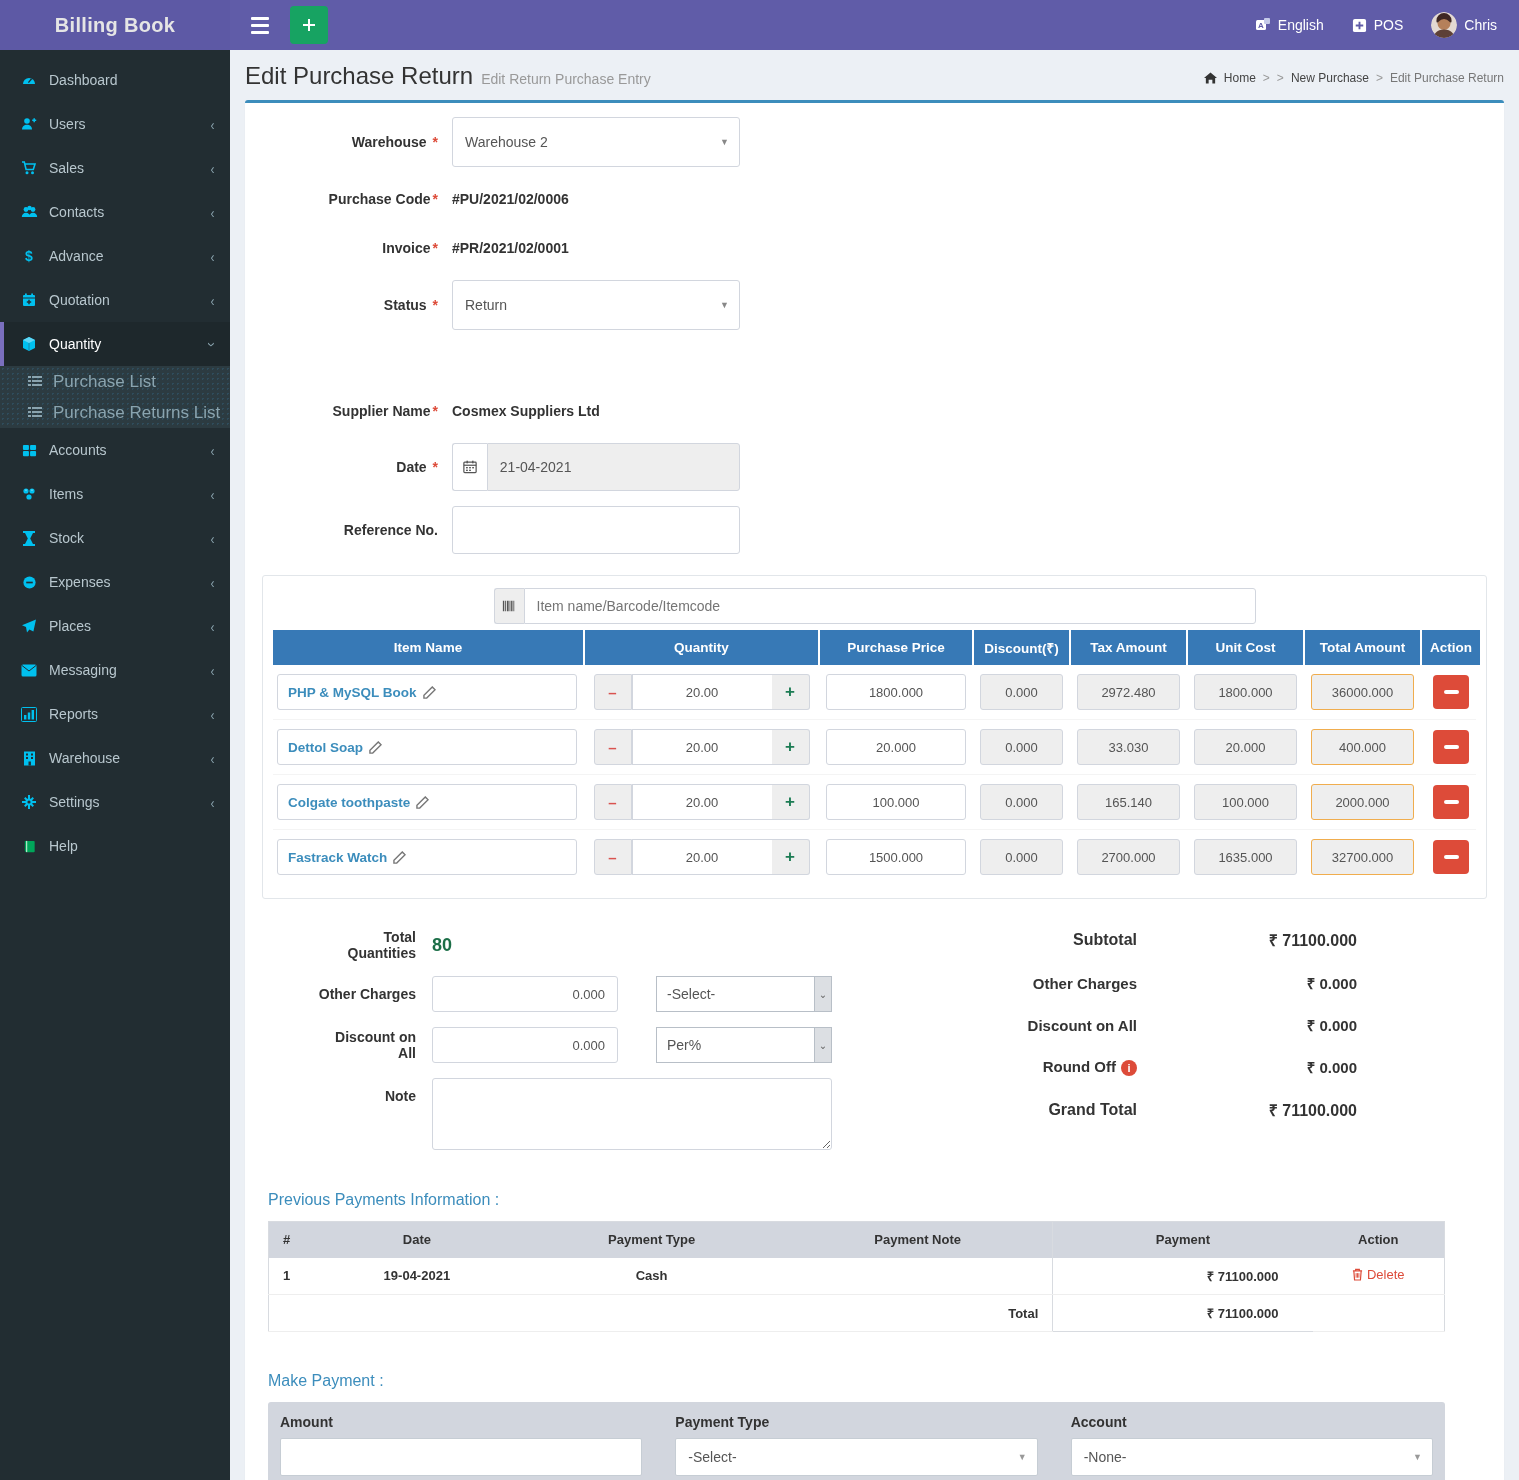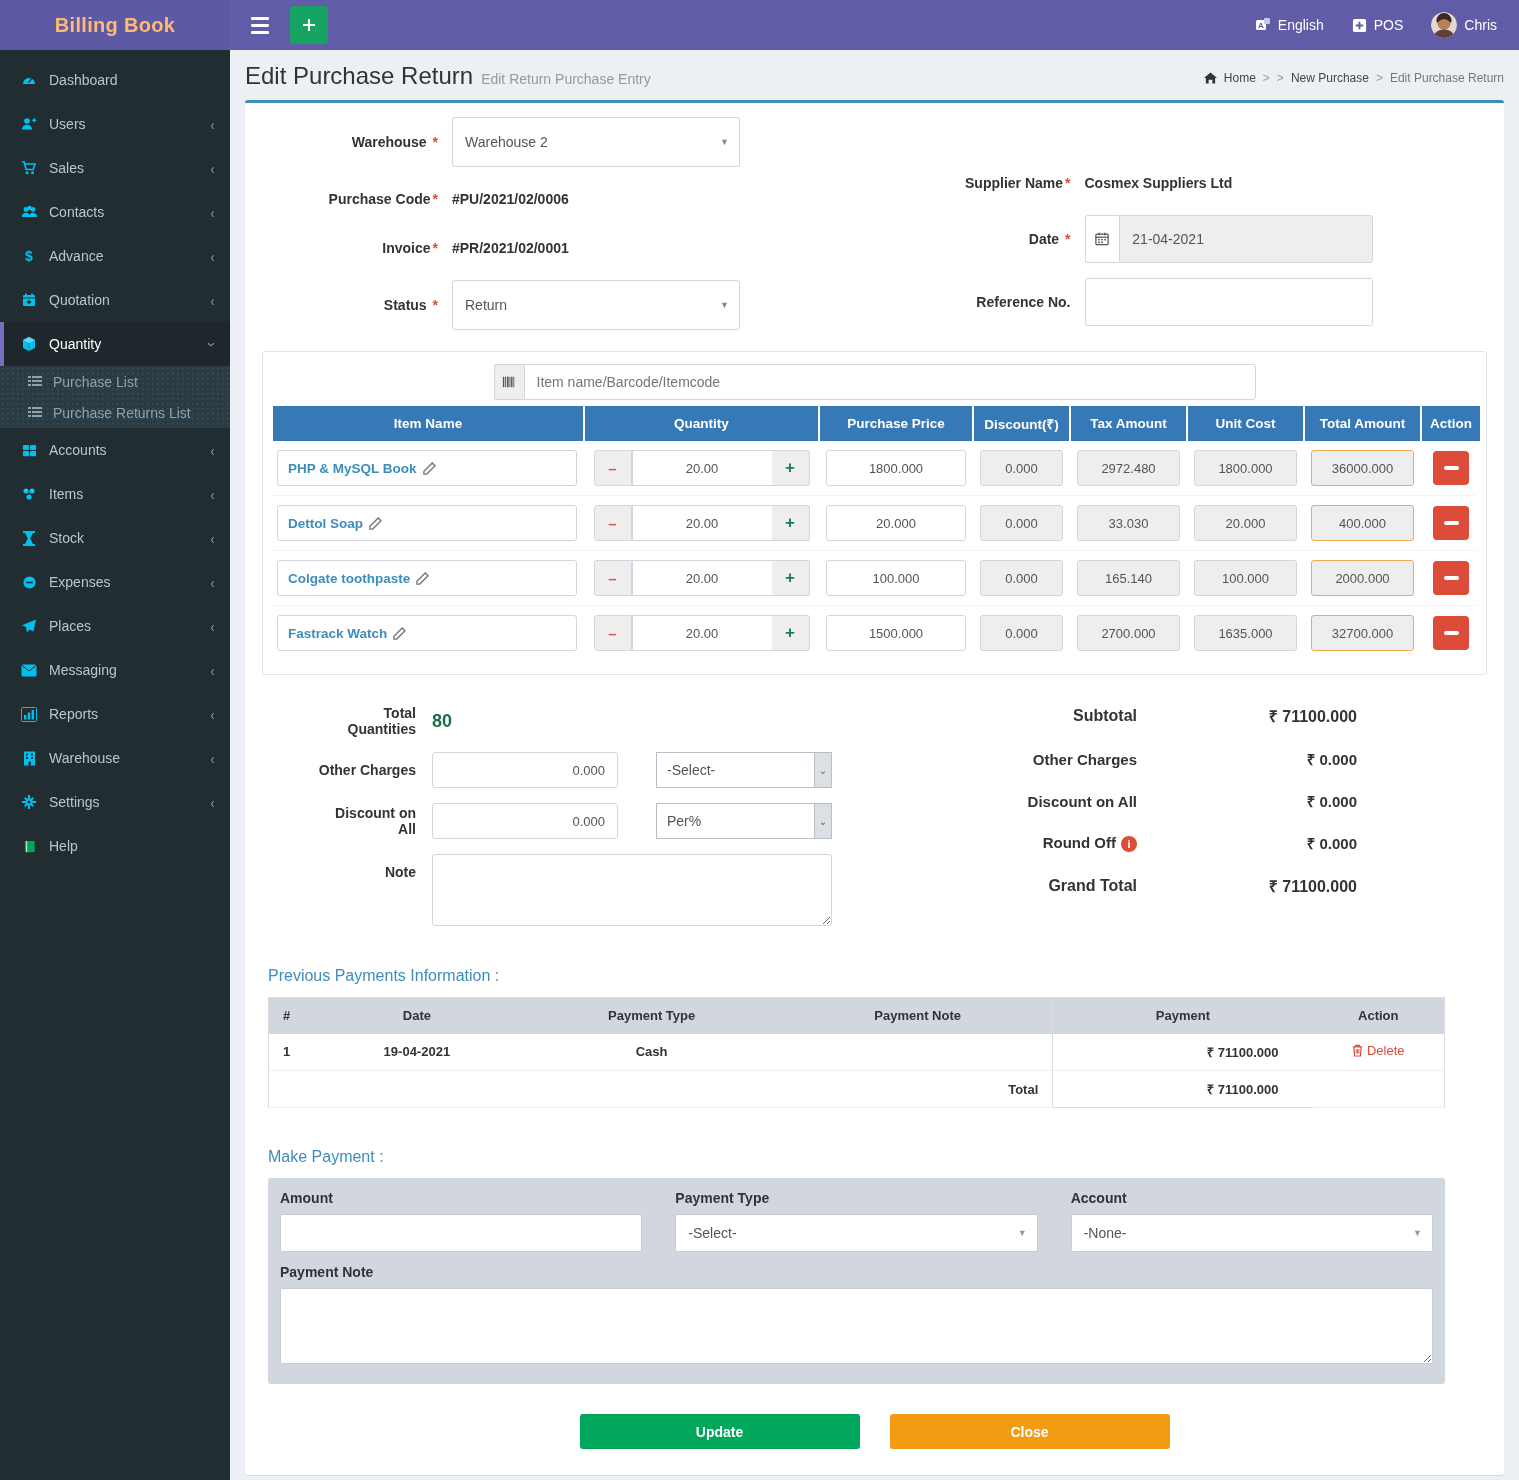--- a/index.html
+++ b/index.html
@@ -1,57 +1,57 @@
 <!DOCTYPE html>
 <html><head>
 <meta charset="utf-8">
 <style>
   * { margin:0; padding:0; box-sizing:border-box; }
   html,body { width:1519px; height:1480px; }
   body { font-family:"Liberation Sans", sans-serif; background:#ecf0f5; color:#333; overflow:hidden; }
 
   
   .navbar { position:fixed; top:0; left:0; width:100%; height:50px; background:#605ca8; z-index:30; display:flex; align-items:stretch; }
-  .brand { width:230px; background:#5d59a5; color:#fdba74; font-size:20px; font-weight:bold; display:flex; align-items:center; justify-content:center; letter-spacing:.3px; }
+  .brand { width:230px; background:#5d59a5; color:#e5e5e5; font-size:20px; font-weight:bold; display:flex; align-items:center; justify-content:center; letter-spacing:.3px; }
   .nav-left { display:flex; align-items:center; gap:10px; padding-left:10px; }
   .hamburger { width:40px; height:50px; display:flex; flex-direction:column; justify-content:center; align-items:center; gap:4px; cursor:pointer; }
   .hamburger span { display:block; width:18px; height:3px; background:#fff; border-radius:1px; }
   .plus-btn { width:38px; height:38px; background:#17a362; border:none; border-radius:4px; color:#fff; font-size:20px; font-weight:bold; cursor:pointer; display:flex; align-items:center; justify-content:center; }
   .nav-right { margin-left:auto; display:flex; align-items:center; gap:28px; padding-right:22px; color:#fff; font-size:14px; }
   .nav-item { display:flex; align-items:center; gap:7px; cursor:pointer; }
   .avatar { width:26px; height:26px; border-radius:50%; overflow:hidden; display:inline-block; }
 
   
   .sidebar { position:fixed; top:50px; left:0; bottom:0; width:230px; background:#222d32; z-index:20; }
   .smenu { list-style:none; padding-top:8px; }
   .sitem { display:flex; align-items:center; height:44px; padding:0 15px 0 16px; color:#b8c7ce; font-size:14px; cursor:pointer; border-left:4px solid transparent; }
   .sitem .slabel { margin-left:11px; }
   .sitem .chev { margin-left:auto; color:#8aa4af; font-size:15px; display:inline-block; }
   .chev-left { transform:scaleX(0.8); }
   .chev-down { transform:rotate(90deg); }
   .sitem.active { background:#1e282c; color:#fff; border-left:4px solid #7a6fbe; }
   .sicon { width:18px; display:inline-flex; justify-content:center; }
   .submenu { list-style:none; background:#2c3b41; background-image:radial-gradient(rgba(60,141,188,0.22) 1px, transparent 1px); background-size:5px 5px; }
-  .subitem { display:flex; align-items:center; height:31px; padding-left:26px; color:#8aa4af; font-size:14px; cursor:pointer; }
+  .subitem { display:flex; align-items:center; height:31px; padding-left:26px; color:#8aa4af; font-size:17px; cursor:pointer; }
   .subitem .slabel { margin-left:9px; }
 
   
   .main { margin-left:230px; padding-top:50px; }
   .content-header { padding:12px 15px 10px 15px; display:flex; align-items:baseline; }
   .page-title { font-size:24px; font-weight:normal; color:#333; }
   .page-subtitle { font-size:14px; color:#999; margin-left:8px; }
   .breadcrumb { margin-left:auto; font-size:12px; color:#444; display:flex; align-items:center; gap:7px; }
   .breadcrumb .sep { color:#999; }
   .breadcrumb .current { color:#777; }
   .crumb { cursor:pointer; }
 
   .card { background:#fff; margin:0 15px; border-top:3px solid #3c8dbc; border-radius:3px; box-shadow:0 1px 1px rgba(0,0,0,.1); padding:14px 17px 26px 17px; }
 
   
-  .form-top { display:grid; grid-template-columns:1fr 1fr; column-gap:40px; }
+  .form-top { display:grid; grid-template-columns:1fr; column-gap:40px; }
   .frow { display:flex; align-items:center; margin-bottom:15px; min-height:34px; }
   .flabel { width:190px; text-align:right; font-weight:bold; font-size:14px; color:#333; padding-right:14px; }
   .req { color:#dd4b39; margin-left:2px; }
   .fstatic { font-weight:bold; font-size:14px; color:#333; }
   .fctrl { width:288px; }
   .sel2 { height:50px; border:1px solid #d2d6de; border-radius:3px; background:#fff; display:flex; align-items:center; padding:0 12px; font-size:14px; color:#555; cursor:pointer; position:relative; }
   .sel2 .caret { position:absolute; right:10px; color:#888; font-size:9px; }
   .input { height:48px; width:100%; border:1px solid #d2d6de; border-radius:3px; padding:6px 12px; font-size:14px; color:#555; background:#fff; }
   .igroup { display:flex; width:288px; }
   .iaddon { width:40px; border:1px solid #d2d6de; border-right:none; border-radius:3px 0 0 3px; background:#fff; display:flex; align-items:center; justify-content:center; }

